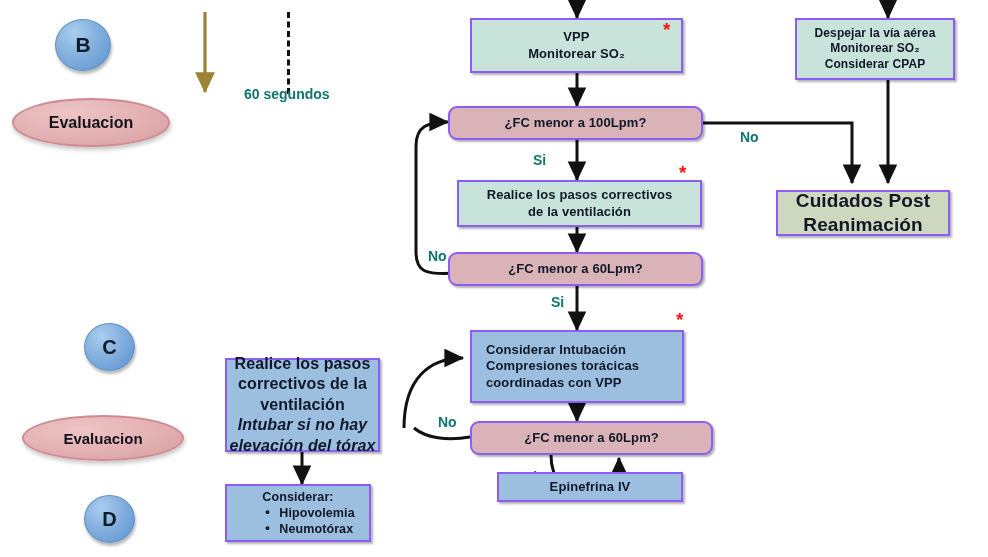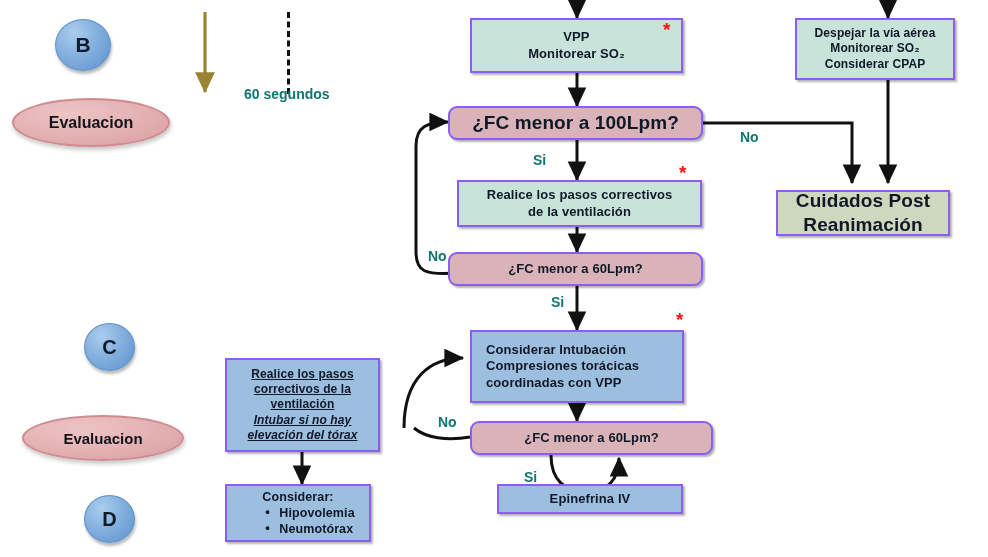--- a/index.html
+++ b/index.html
@@ -183,21 +183,21 @@
 
   <div class="dashed-line" style="left:287px; top:12px;"></div>
   <div class="lbl" style="left:244px; top:86px; font-size:14px;">60 segundos</div>
 
   <div class="node green" style="left:470px; top:18px; width:213px; height:55px; font-size:13px;">
     <span class="ln">VPP</span>
     <span class="ln">Monitorear SO₂</span>
   </div>
   <div class="star" style="left:663px; top:20px; font-size:19px;">*</div>
 
-  <div class="node pink" style="left:448px; top:106px; width:255px; height:34px; font-size:19px;">
+  <div class="node pink" style="left:448px; top:106px; width:255px; height:34px; font-size:13px;">
     <span class="ln">¿FC menor a 100Lpm?</span>
   </div>
   <div class="lbl" style="left:533px; top:152px; font-size:14px;">Si</div>
   <div class="lbl" style="left:740px; top:129px; font-size:14px;">No</div>
 
   <div class="node green" style="left:457px; top:180px; width:245px; height:47px; font-size:13px;">
     <span class="ln">Realice los pasos correctivos</span>
     <span class="ln">de la ventilación</span>
   </div>
   <div class="star" style="left:679px; top:163px; font-size:19px;">*</div>
@@ -225,25 +225,25 @@
     <span class="ln">coordinadas con VPP</span>
   </div>
   <div class="star" style="left:676px; top:310px; font-size:19px;">*</div>
 
   <div class="node pink" style="left:470px; top:421px; width:243px; height:34px; font-size:13px;">
     <span class="ln">¿FC menor a 60Lpm?</span>
   </div>
   <div class="lbl" style="left:438px; top:414px; font-size:14px;">No</div>
   <div class="lbl" style="left:524px; top:469px; font-size:14px;">Si</div>
 
-  <div class="node blue" style="left:497px; top:484px; width:186px; height:30px; font-size:13px;">
+  <div class="node blue" style="left:497px; top:472px; width:186px; height:30px; font-size:13px;">
     <span class="ln">Epinefrina IV</span>
   </div>
 
-  <div class="node blue" style="left:225px; top:358px; width:155px; height:94px; font-size:12px;text-decoration:underline;">
+  <div class="node blue" style="left:225px; top:358px; width:155px; height:94px; font-size:16px;">
     <span class="ln">Realice los pasos</span>
     <span class="ln">correctivos de la</span>
     <span class="ln">ventilación</span>
     <span class="ln redital">Intubar si no hay</span>
     <span class="ln redital">elevación del tórax</span>
   </div>
 
   <div class="node blue" style="left:225px; top:484px; width:146px; height:58px; font-size:12.5px;">
     <span class="ln">Considerar:</span>
     <ul class="bullets">

